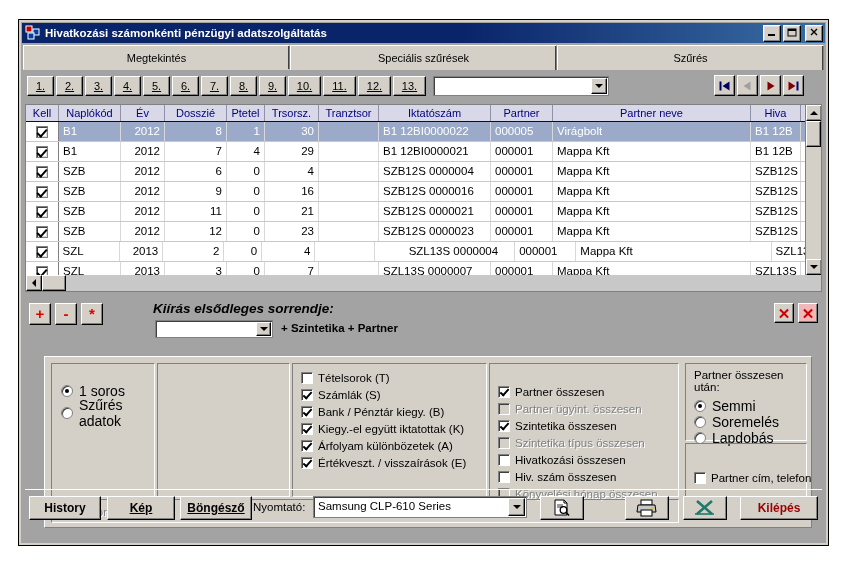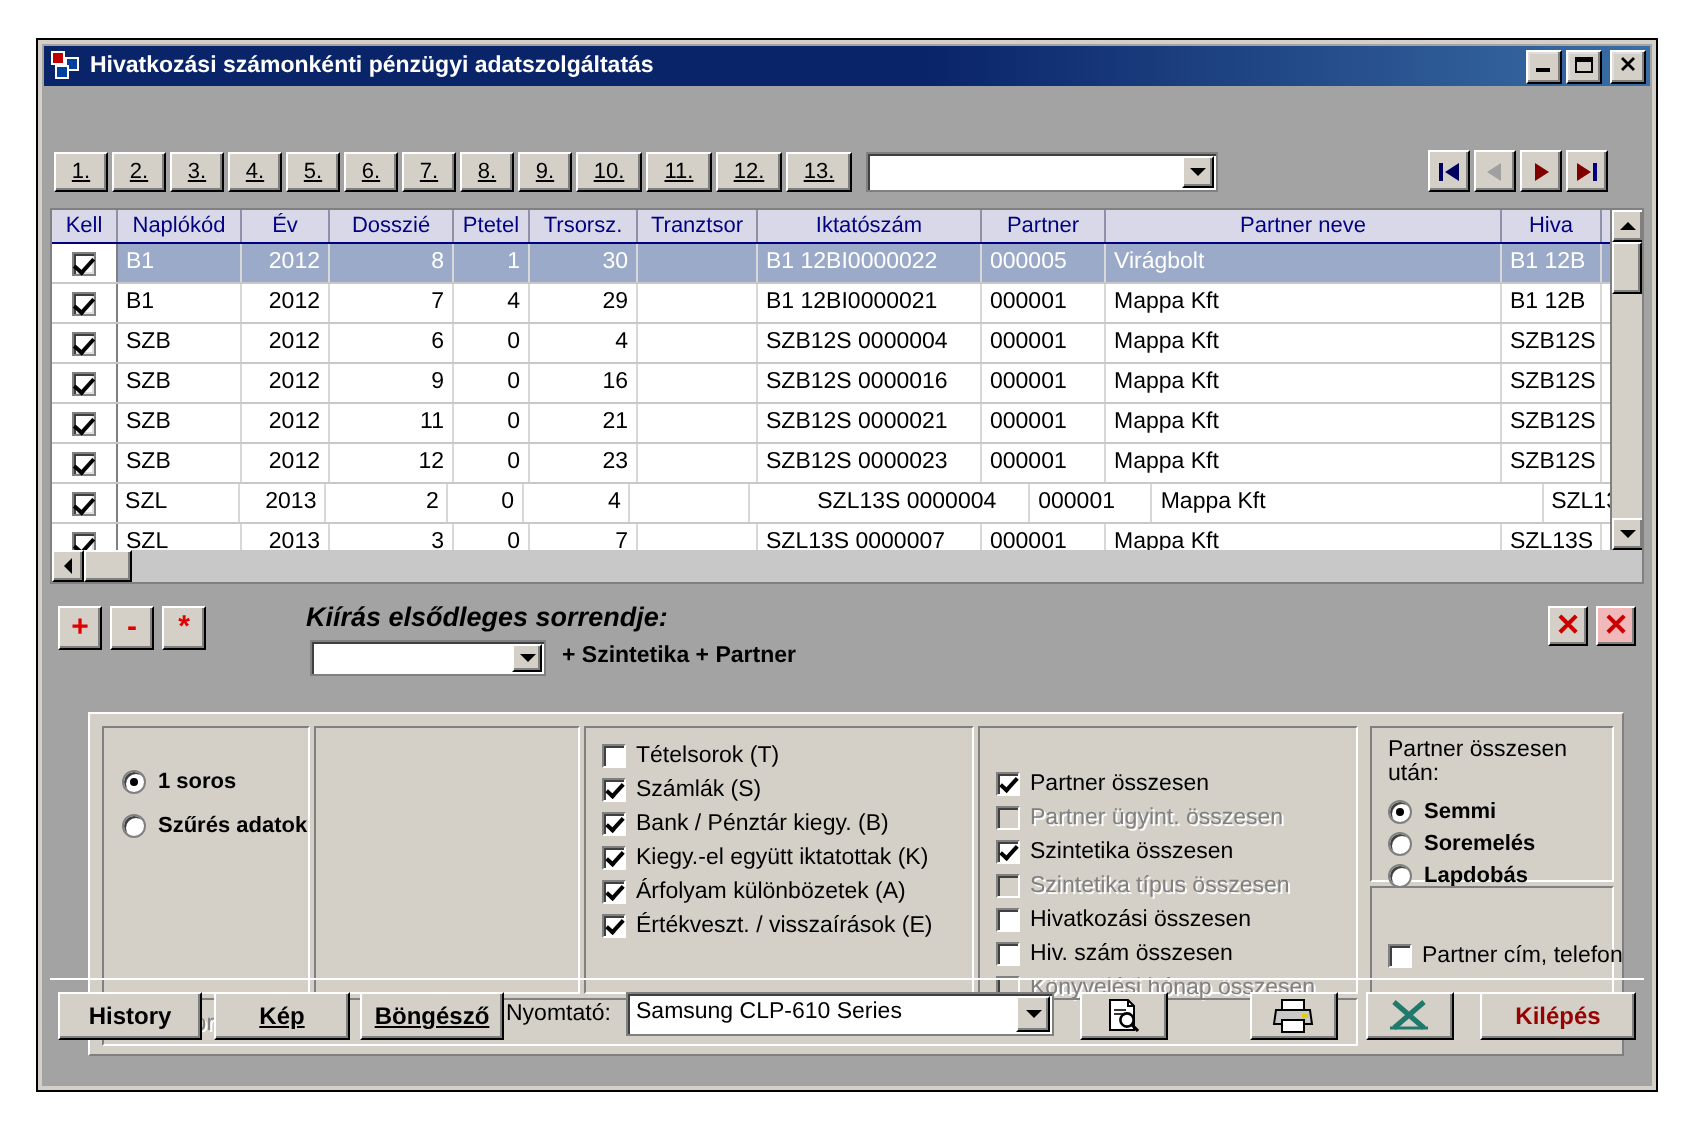--- a/index.html
+++ b/index.html
@@ -405,21 +405,21 @@
     box-sizing: border-box;
     flex: 0 0 auto;
   }
   .rb.on::after {
     content: "";
     position: absolute; left: 3px; top: 3px;
     width: 4px; height: 4px;
     border-radius: 50%;
     background: #000;
   }
-  .rdrow .lbl { font-size: 11px; font-weight: bold; }
+  .rdrow .lbl { font-size: 14px; }
 
   
   .bottombar {
     position: absolute; left: 6px; bottom: 22px; right: 6px; height: 34px;
     border-top: 1px solid #fff;
     box-sizing: border-box;
   }
   .btn {
     position: absolute; top: 6px;
     height: 24px;
@@ -505,20 +505,31 @@
           </svg>
       </span>
       <span class="win-btn close-b">
         <svg width="14" height="13" viewBox="0 0 14 13">
             <path d="M4 3 L10 9 M10 3 L4 9" stroke="#000" stroke-width="1.4" fill="none"></path>
           </svg>
       </span>
     </span>
   </div>
 
+  <div class="tabstrip">
+    <div class="tab active">
+      <span>Megtekintés</span>
+    </div>
+    <div class="tab">
+      <span>Speciális szűrések</span>
+    </div>
+    <div class="tab">
+      <span>Szűrés</span>
+    </div>
+  </div>
 
   <div class="numbar">
     <div class="numbtn" style="left:4px;width:27px"><u>1.</u></div>
     <div class="numbtn" style="left:33px;width:27px"><u>2.</u></div>
     <div class="numbtn" style="left:62px;width:27px"><u>3.</u></div>
     <div class="numbtn" style="left:91px;width:27px"><u>4.</u></div>
     <div class="numbtn" style="left:120px;width:27px"><u>5.</u></div>
     <div class="numbtn" style="left:149px;width:27px"><u>6.</u></div>
     <div class="numbtn" style="left:178px;width:27px"><u>7.</u></div>
     <div class="numbtn" style="left:207px;width:27px"><u>8.</u></div>

